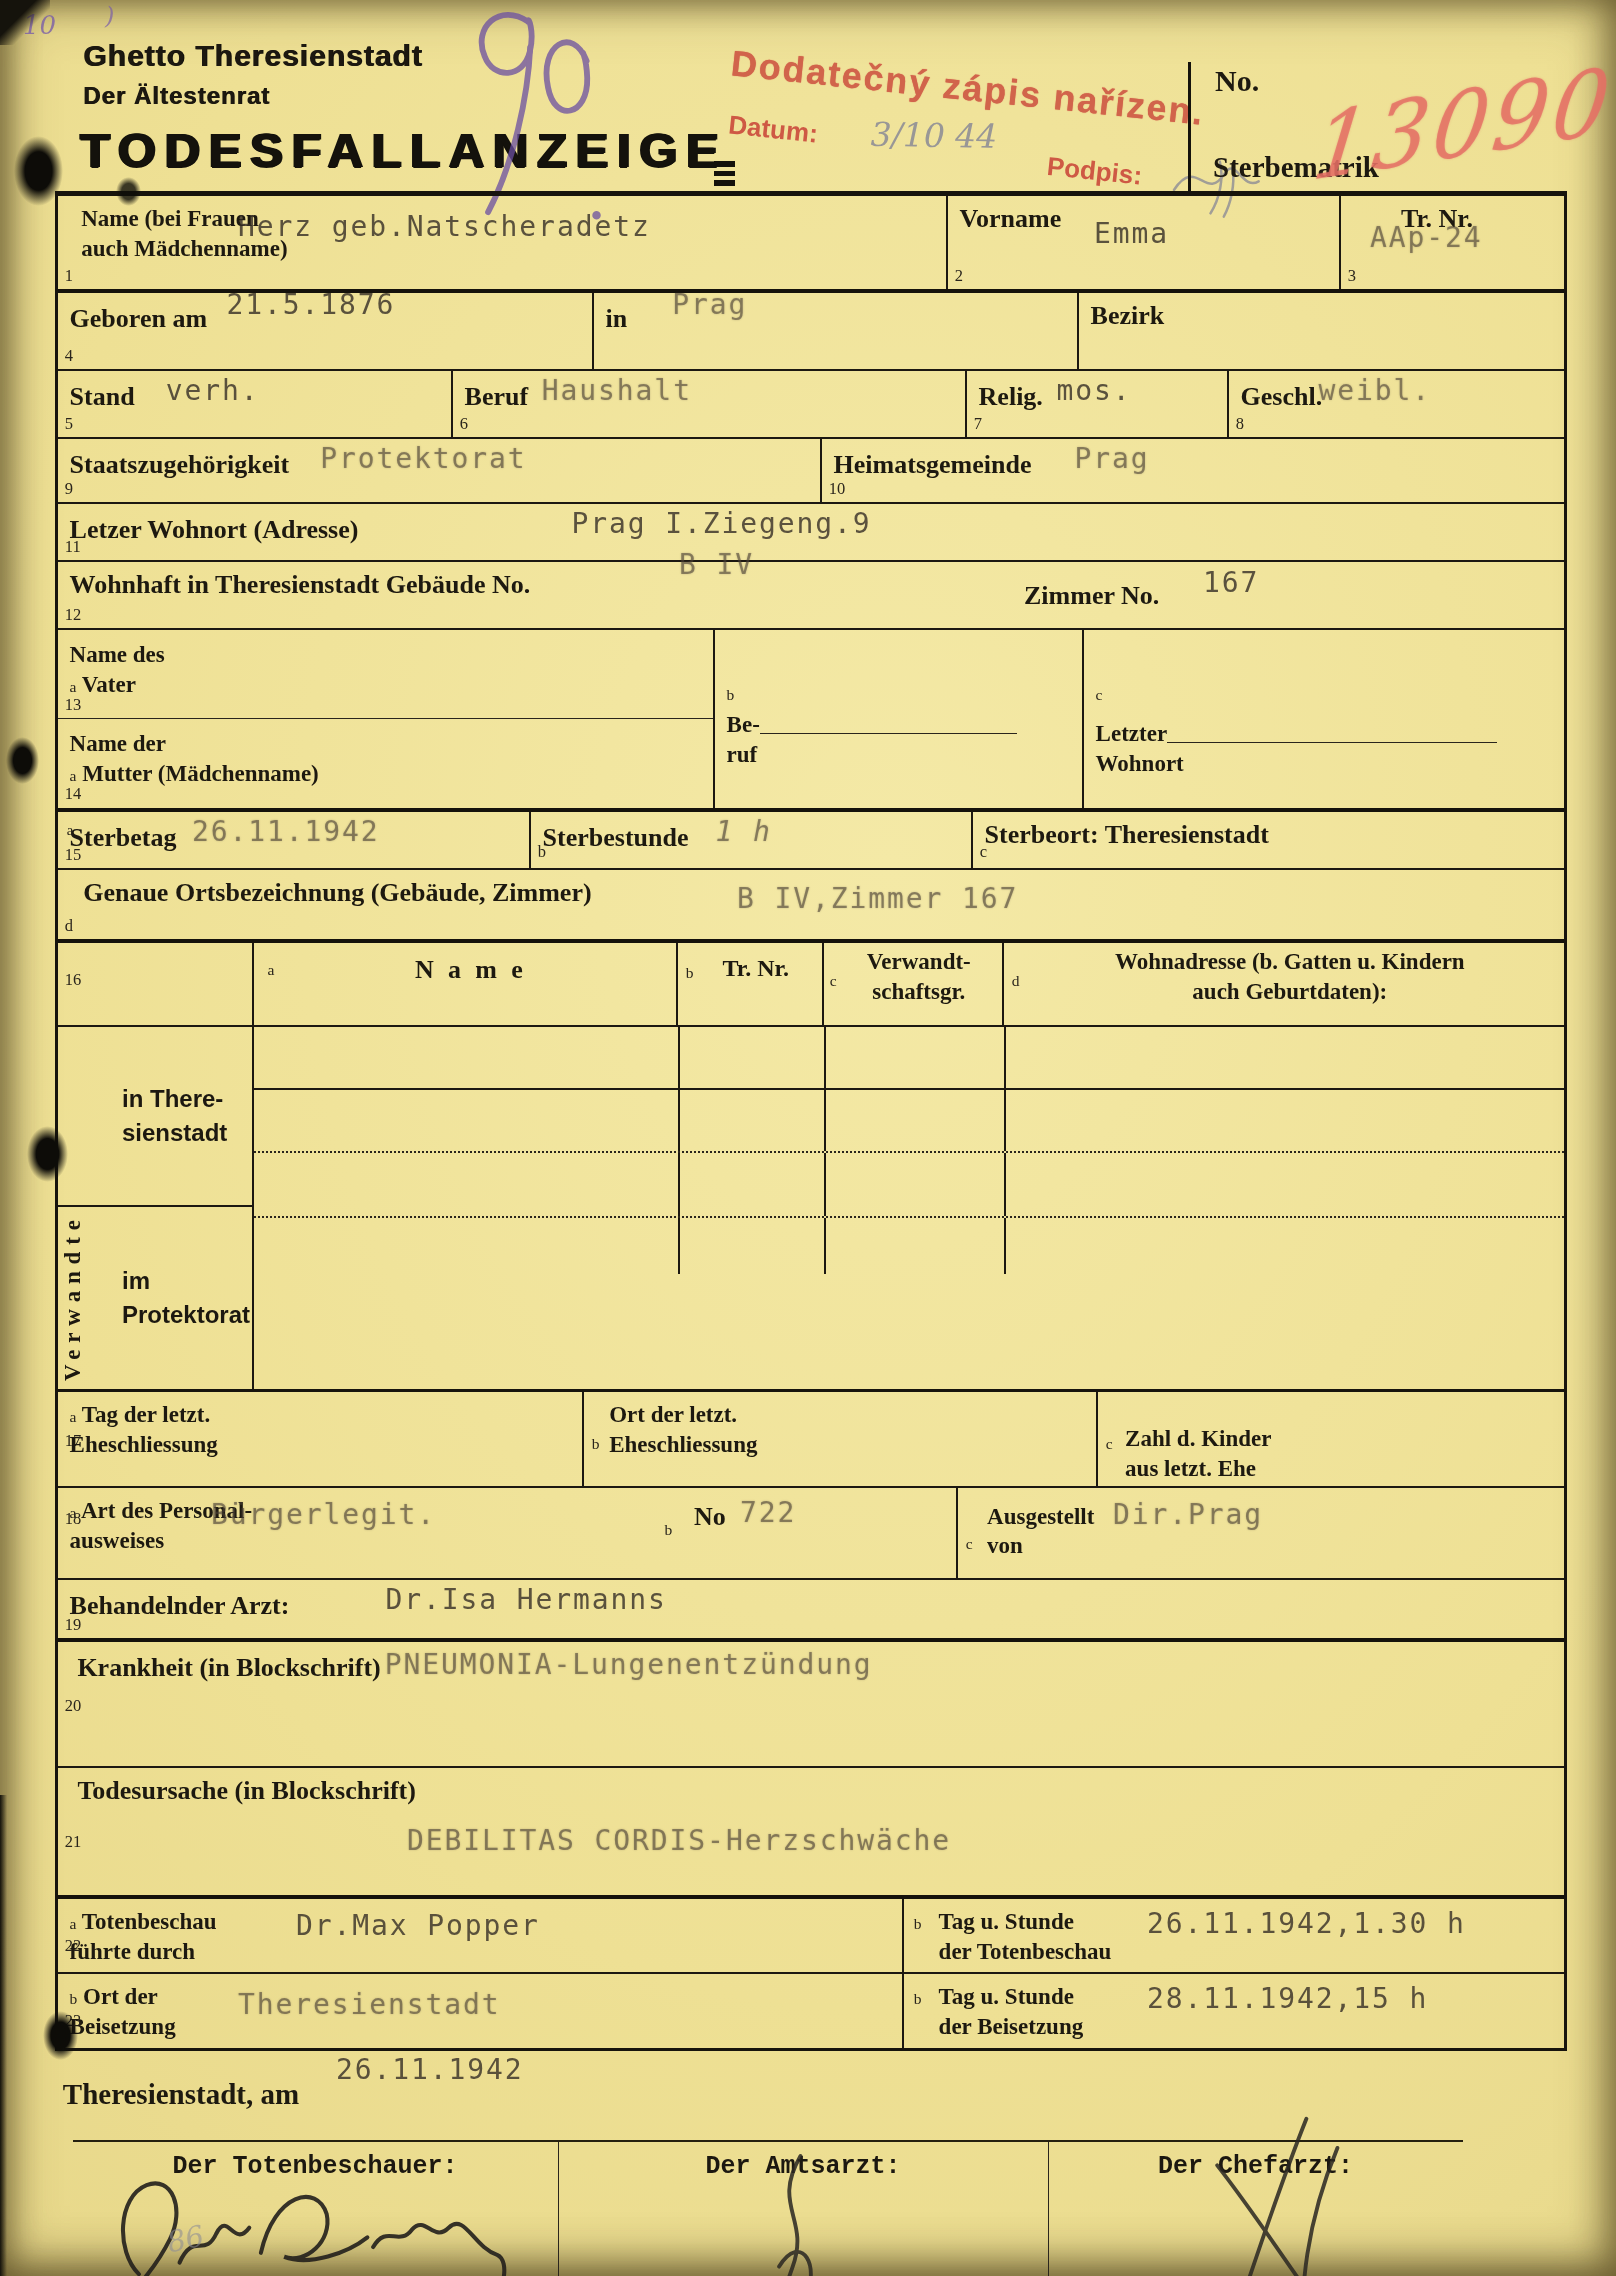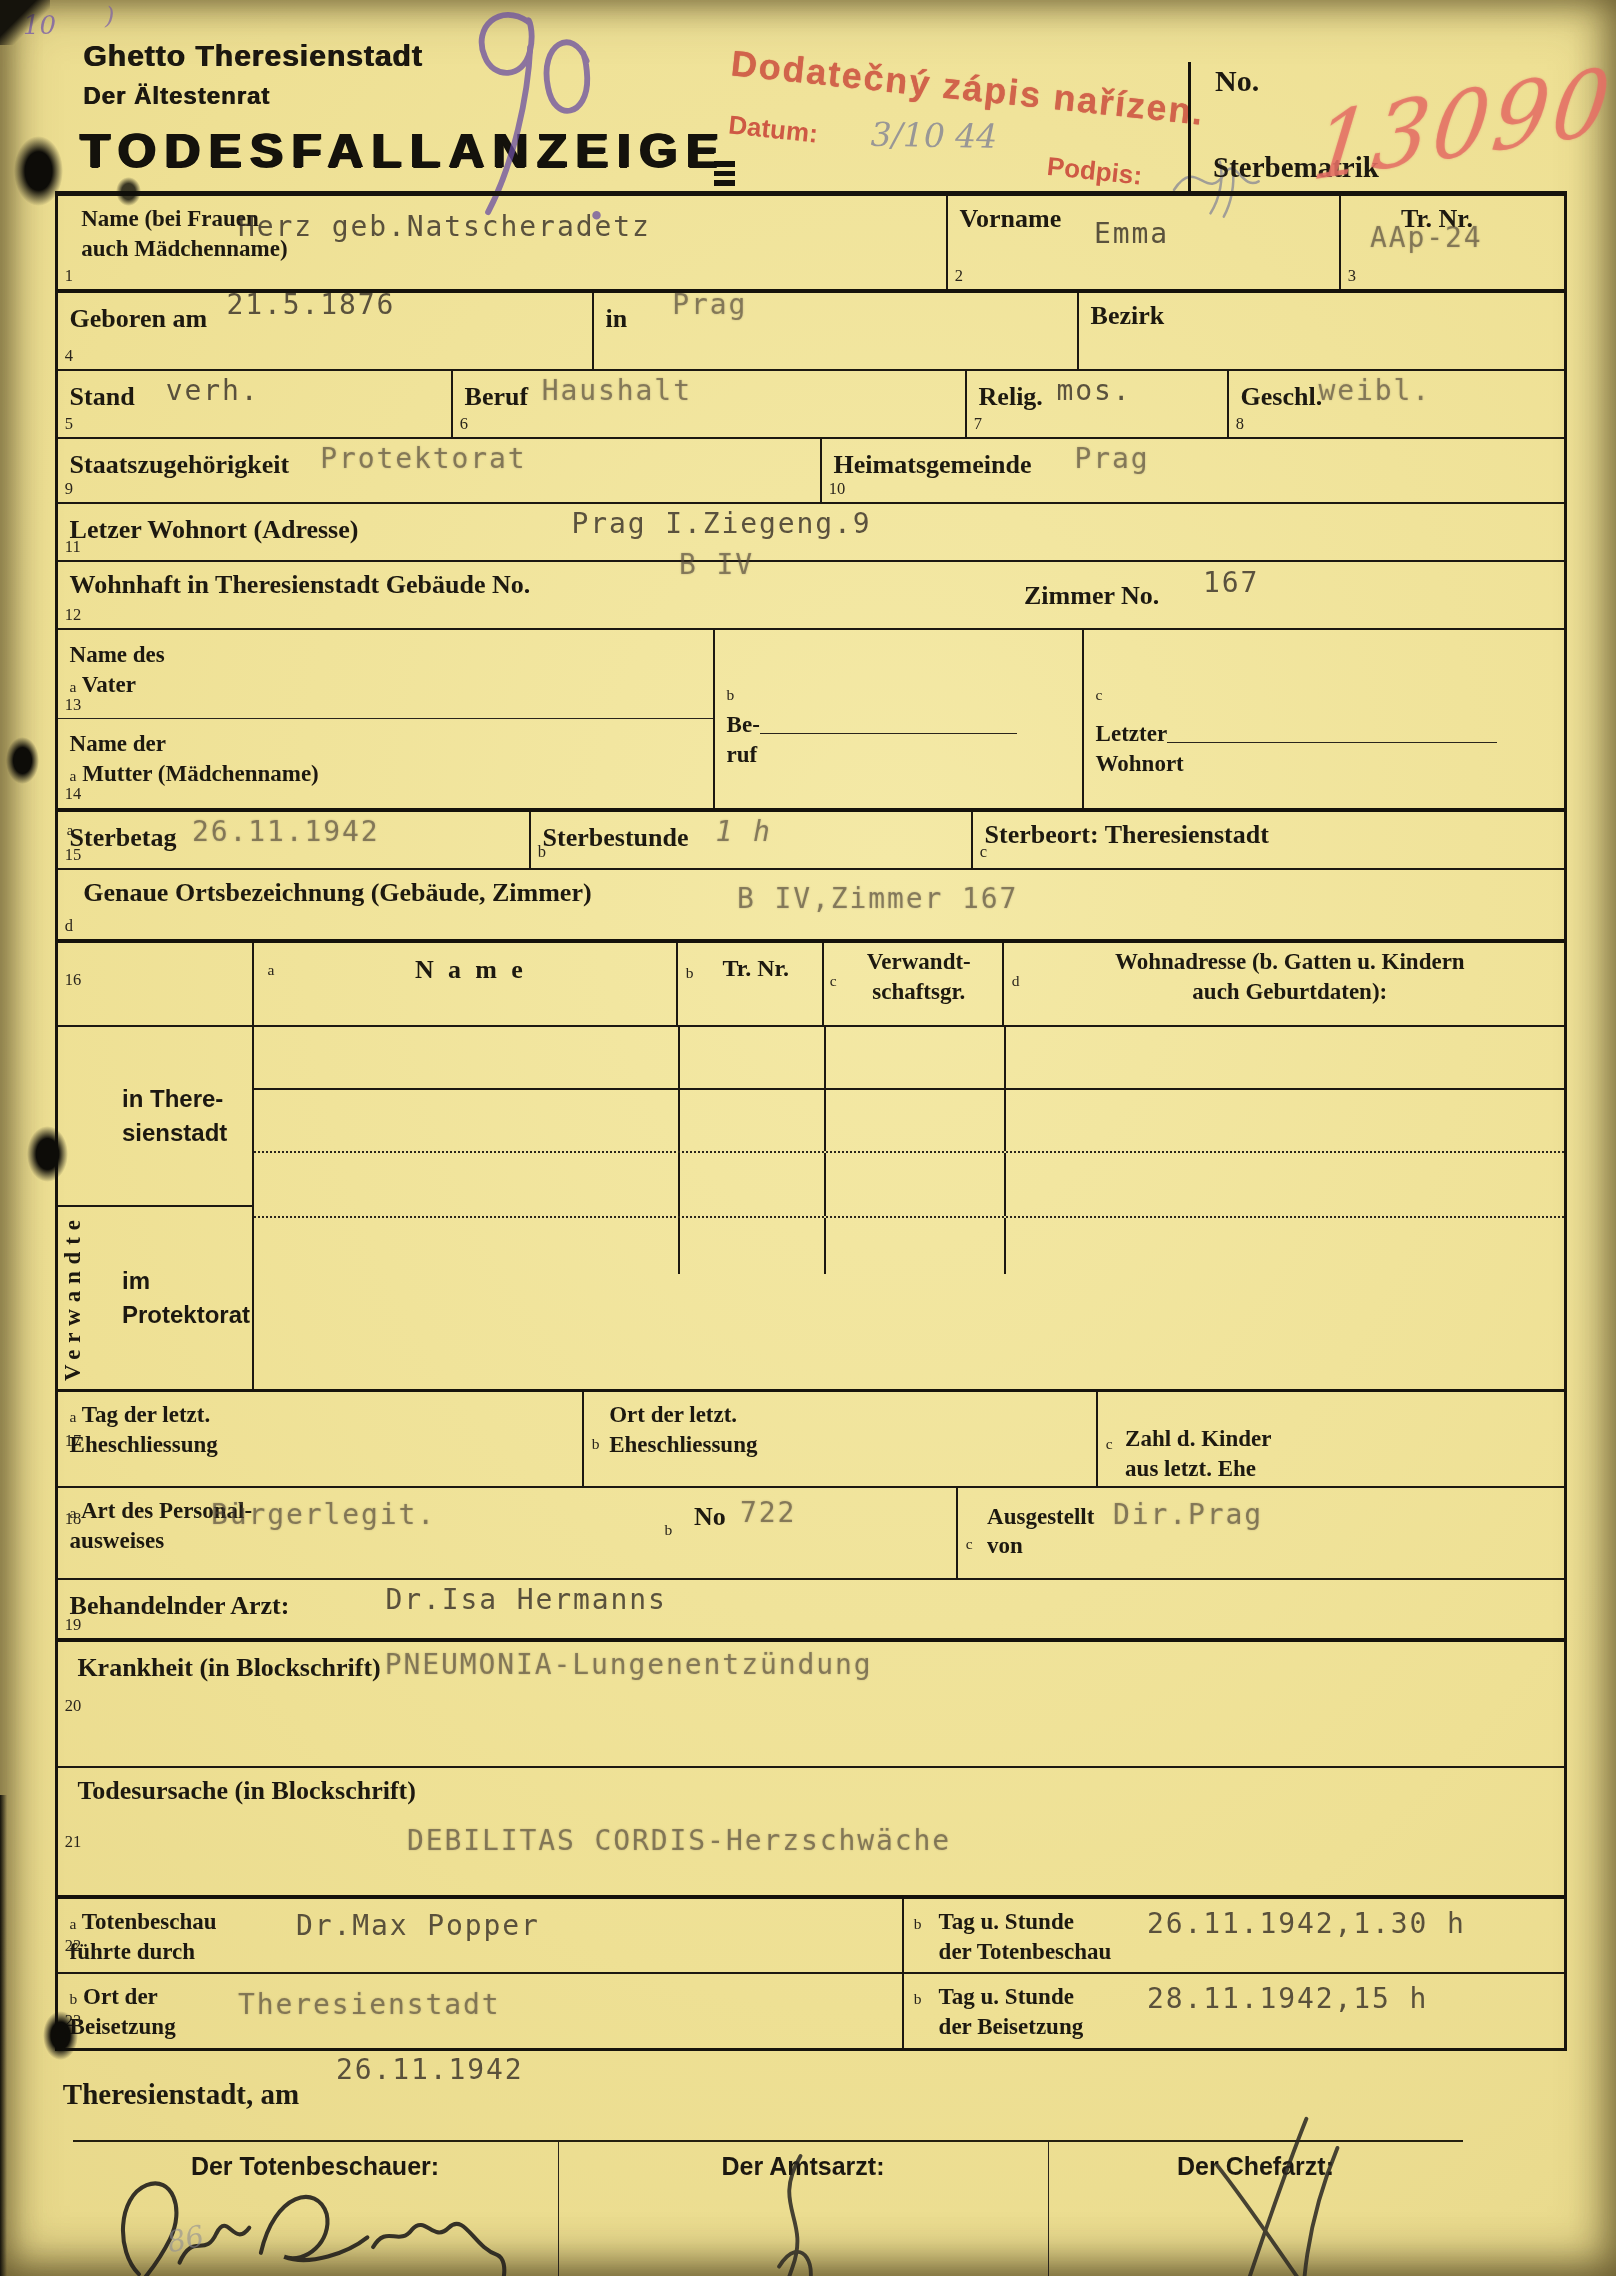--- a/index.html
+++ b/index.html
@@ -67,21 +67,21 @@
   .gcap{font-weight:700;font-size:24px;line-height:1.4;font-family:Liberation Sans, sans-serif;}
   .g1{height:178px;display:flex;align-items:center;box-sizing:border-box;padding-left:64px;}
   .g2{height:184px;display:flex;align-items:center;box-sizing:border-box;padding-left:64px;border-top:2.9px solid #1c1811;}
   
   .footer{position:relative;margin-left:55px;width:1512px;height:231px;}
   .place{position:absolute;left:7.8px;top:27px;font-size:29px;}
   .place-date{position:absolute;left:281px;top:1.9px;}
   .sigbox{position:absolute;left:17.5px;top:89px;width:1390px;height:144px;border-top:2.9px solid #25200f;border-bottom:2.9px solid #25200f;display:flex;box-sizing:border-box;}
   .sigcol{position:relative;box-sizing:border-box;text-align:center;padding-top:9.7px;}
   .sigcol + .sigcol{border-left:1.9px solid #2a251c;}
-  .siglab{font-weight:700;font-size:25px;font-family:Liberation Sans, sans-serif;margin-top:14px;}
+  .siglab{font-weight:700;font-size:25px;font-family:Liberation Mono, monospace;margin-top:14px;}
   .sigsvg{position:absolute;overflow:visible;}
   .pencil-note{position:absolute;left:167px;top:2222px;font-family:"DejaVu Serif",serif;font-style:italic;font-size:29px;color:#8a8a96;opacity:.55;transform:rotate(-12deg);}
   
   .blob{position:absolute;border-radius:50%;background:radial-gradient(closest-side,#0d0c08 55%,rgba(13,12,8,.55) 75%,rgba(13,12,8,0) 100%);}
   .corner-tl{position:absolute;left:0;top:0;width:50px;height:45px;background:linear-gradient(135deg,#15130c 38%,rgba(21,19,12,0) 62%);}
   .edge-l{position:absolute;left:0;top:1795px;width:6.8px;height:481px;background:linear-gradient(to right,#14120b,rgba(20,18,11,0));}
 </style>
 </head>
 <body>
 

